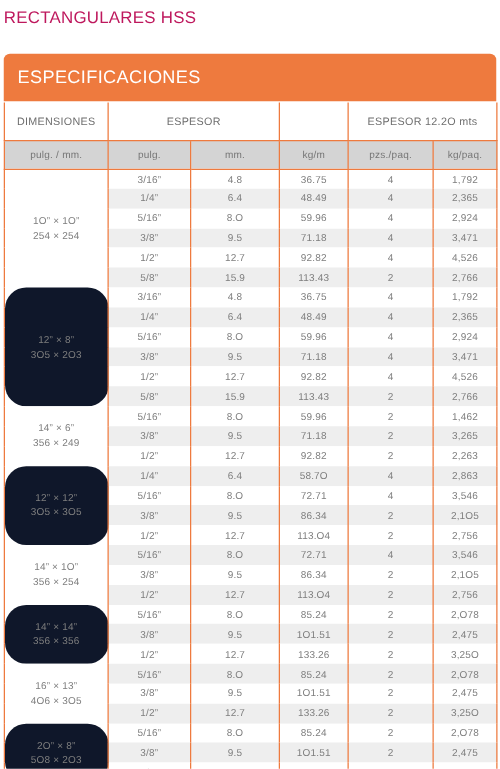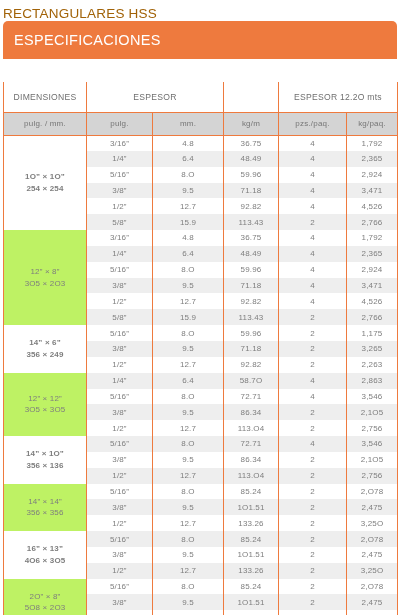--- a/index.html
+++ b/index.html
@@ -11,32 +11,32 @@
   }
   #page {
     width: 400px; height: 615px;
     position: relative;
     background: #ffffff;
   }
 
   
   .page-title {
     font-size: 13.5px;
-    color: #a16207;
+    color: #be185d;
     letter-spacing: 0.2px;
     padding: 4px 0 0 3px;
     height: 25px;
     line-height: 20px;
     white-space: nowrap;
   }
 
   
   .banner {
     position: absolute;
-    left: 3px; top: 21px;
+    left: 3px; top: 43px;
     width: 394px; height: 38px;
     background: #ee7a3e;
     border-radius: 5px 5px 0 0;
     display: flex;
     align-items: center;
   }
   .banner-label {
     color: #ffffff;
     font-size: 14.5px;
     letter-spacing: 0.3px;
@@ -110,22 +110,22 @@
   
   td.dimcell {
     font-size: 8.3px;
     line-height: 11.5px;
     color: #7b7b7b;
     letter-spacing: 0.15px;
     vertical-align: middle;
     border-left: 1.6px solid #ee7a3e;
     border-right: 1.6px solid #ee7a3e;
   }
-  td.dimcell.white { background: #ffffff; font-weight: bold; }
-  td.dimcell.gray  { background: #bef264; }
+  td.dimcell.white { background: #ffffff; }
+  td.dimcell.gray  { background: #0f172a; border-radius: 17px; }
   td.dimcell .d1, td.dimcell .d2 { display: block; }
   
 </style>
 </head>
 <body>
 
 <div id="page">
 
   <div class="page-title">RECTANGULARES HSS</div>
 
@@ -254,21 +254,21 @@
           </tr>
           <tr class="drow odd">
             <td class="dimcell white" rowspan="3">
               <span class="d1">14” × 6”</span>
               <span class="d2">356 × 249</span>
             </td>
             <td class="data">5/16”</td>
             <td class="data">8.O</td>
             <td class="data">59.96</td>
             <td class="data">2</td>
-            <td class="data">1,175</td>
+            <td class="data">1,462</td>
           </tr>
           <tr class="drow even">
             <td class="data">3/8”</td>
             <td class="data">9.5</td>
             <td class="data">71.18</td>
             <td class="data">2</td>
             <td class="data">3,265</td>
           </tr>
           <tr class="drow odd">
             <td class="data">1/2”</td>
@@ -305,21 +305,21 @@
           <tr class="drow odd">
             <td class="data">1/2”</td>
             <td class="data">12.7</td>
             <td class="data">113.O4</td>
             <td class="data">2</td>
             <td class="data">2,756</td>
           </tr>
           <tr class="drow even">
             <td class="dimcell white" rowspan="3">
               <span class="d1">14” × 1O”</span>
-              <span class="d2">356 × 136</span>
+              <span class="d2">356 × 254</span>
             </td>
             <td class="data">5/16”</td>
             <td class="data">8.O</td>
             <td class="data">72.71</td>
             <td class="data">4</td>
             <td class="data">3,546</td>
           </tr>
           <tr class="drow odd">
             <td class="data">3/8”</td>
             <td class="data">9.5</td>

